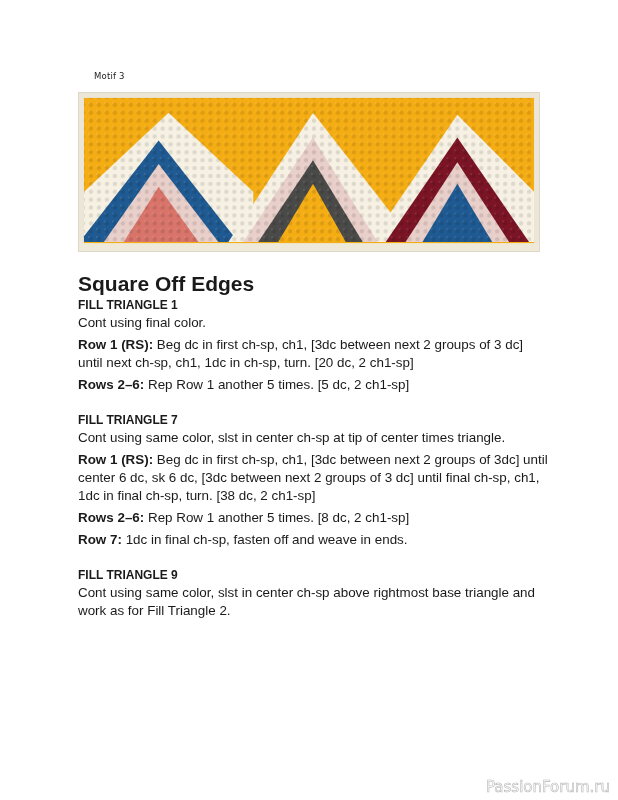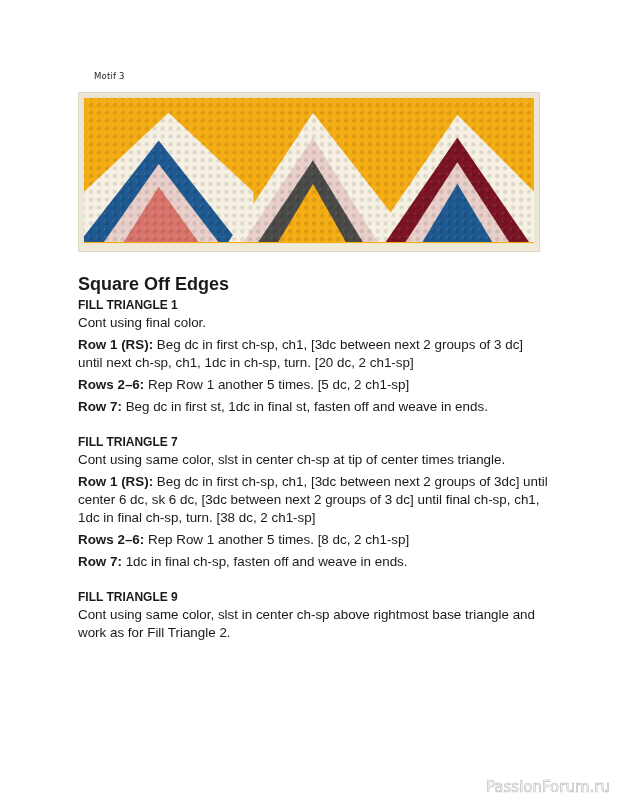--- a/index.html
+++ b/index.html
@@ -4,21 +4,21 @@
 <style>
   html, body { margin: 0; padding: 0; background: #ffffff; }
   body { width: 618px; height: 800px; position: relative; overflow: hidden;
          font-family: "Liberation Sans", sans-serif; color: #1a1a1a; }
   .caption { position: absolute; left: 94px; top: 71px; font-size: 8.5px;
              font-family: "DejaVu Sans", sans-serif; color: #222; letter-spacing: 0.2px; }
   .photo { position: absolute; left: 78px; top: 92px; width: 462px; height: 160px;
            background: #ece6d8; border: 1px solid #e0d8c6; box-sizing: border-box; }
   .photo svg { display: block; width: 100%; height: 100%; }
   .content { position: absolute; left: 78px; top: 274px; width: 470px; }
-  h1 { font-size: 18px; font-weight: bold; margin: 0 0 3px 0; line-height: 20px; }
+  h1 { font-size: 21px; font-weight: bold; margin: 0 0 3px 0; line-height: 20px; }
   h2 { font-size: 12px; font-weight: bold; margin: 0; line-height: 17px; }
   p { font-size: 13.4px; line-height: 18px; margin: 0 0 4px 0; }
   p.intro { margin-bottom: 4px; }
   p b { font-weight: bold; }
   .section { margin-bottom: 18px; }
   .watermark { position: absolute; right: 8px; bottom: 4px; font-size: 15px;
                color: #fff; -webkit-text-stroke: 0.6px #b8b8b8; font-family: "DejaVu Sans", sans-serif; }
 </style>
 </head>
 <body>
@@ -62,21 +62,20 @@
 </div>
 
 <div class="content">
   <h1>Square Off Edges</h1>
 
   <div class="section">
     <h2>FILL TRIANGLE 1</h2>
     <p class="intro">Cont using final color.</p>
     <p><b>Row 1 (RS):</b><span> Beg dc in first ch-sp, ch1, [3dc between next 2 groups of 3 dc] until next ch-sp, ch1, 1dc in ch-sp, turn. [20 dc, 2 ch1-sp]</span></p>
     <p><b>Rows 2–6:</b><span> Rep Row 1 another 5 times. [5 dc, 2 ch1-sp]</span></p>
-    <p><b>Row 7:</b><span> Beg dc in first st, 1dc in final st, fasten off and weave in ends.</span></p>
   </div>
 
   <div class="section">
     <h2>FILL TRIANGLE 7</h2>
     <p class="intro">Cont using same color, slst in center ch-sp at tip of center times triangle.</p>
     <p><b>Row 1 (RS):</b><span> Beg dc in first ch-sp, ch1, [3dc between next 2 groups of 3dc] until center 6 dc, sk 6 dc, [3dc between next 2 groups of 3 dc] until final ch-sp, ch1, 1dc in final ch-sp, turn. [38 dc, 2 ch1-sp]</span></p>
     <p><b>Rows 2–6:</b><span> Rep Row 1 another 5 times. [8 dc, 2 ch1-sp]</span></p>
     <p><b>Row 7:</b><span> 1dc in final ch-sp, fasten off and weave in ends.</span></p>
   </div>
 

